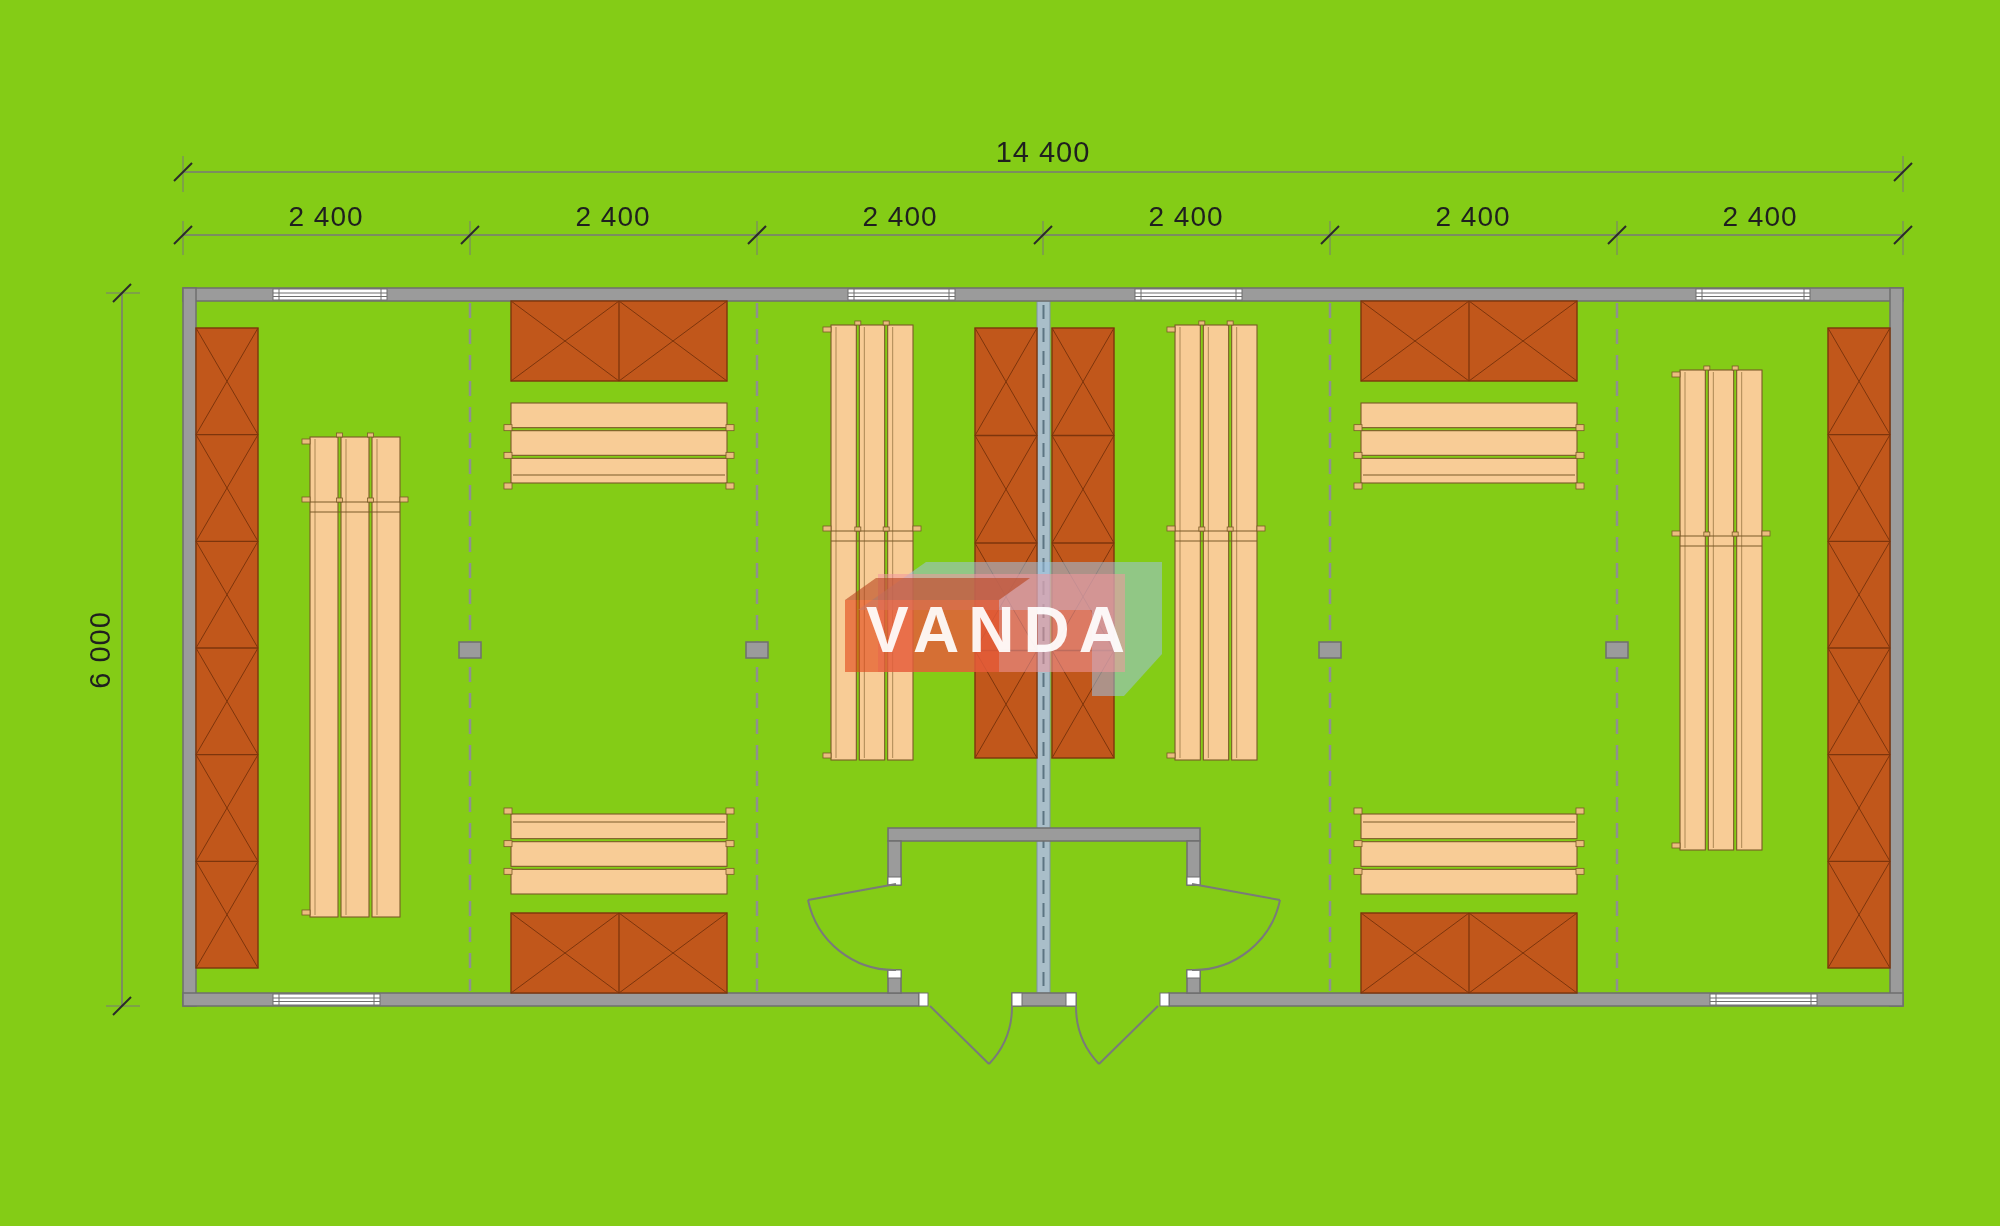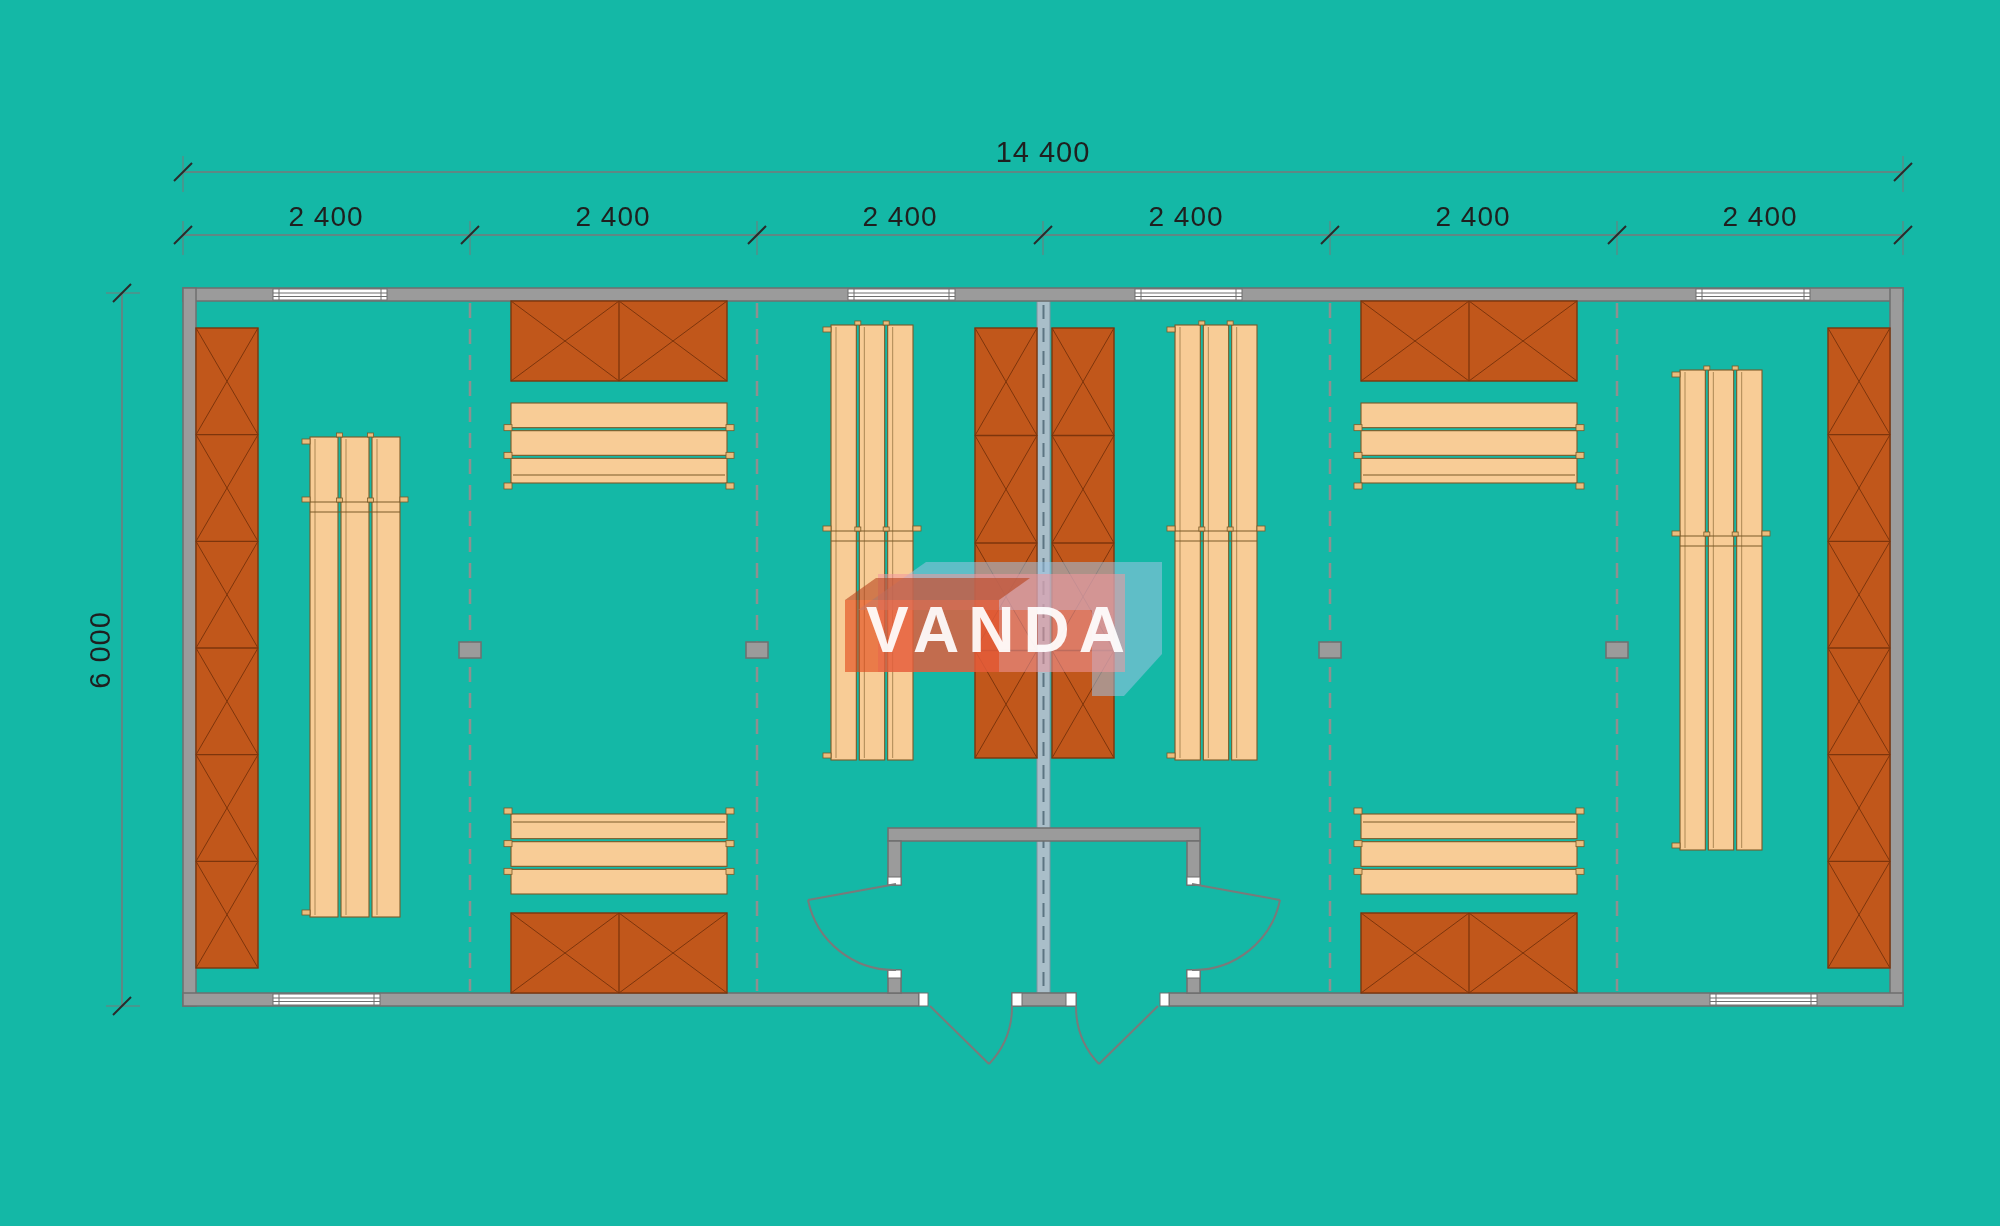--- a/index.html
+++ b/index.html
@@ -1,16 +1,16 @@
 <!DOCTYPE html>
 <html><head>
 <meta charset="utf-8">
 <style>
   html,body{margin:0;padding:0;background:#ffffff;width:2000px;height:1226px;overflow:hidden;}
-  #stage{position:relative;width:2000px;height:1226px;background:#14b8a6;}
+  #stage{position:relative;width:2000px;height:1226px;background:#84cc16;}
   svg{display:block;}
   .dim-text{font-family:"Liberation Sans", sans-serif;font-size:28px;fill:#1f1f1f;letter-spacing:1px;}
   .dim-text-big{font-family:"Liberation Sans", sans-serif;font-size:29px;fill:#1f1f1f;letter-spacing:1px;}
   .wm-text{font-family:"Liberation Sans", sans-serif;font-size:64px;font-weight:bold;letter-spacing:9px;}
 </style>
 </head>
 <body>
 
 <div id="stage">
 <svg id="plan" width="2000" height="1226" viewBox="0 0 2000 1226" xmlns="http://www.w3.org/2000/svg">

